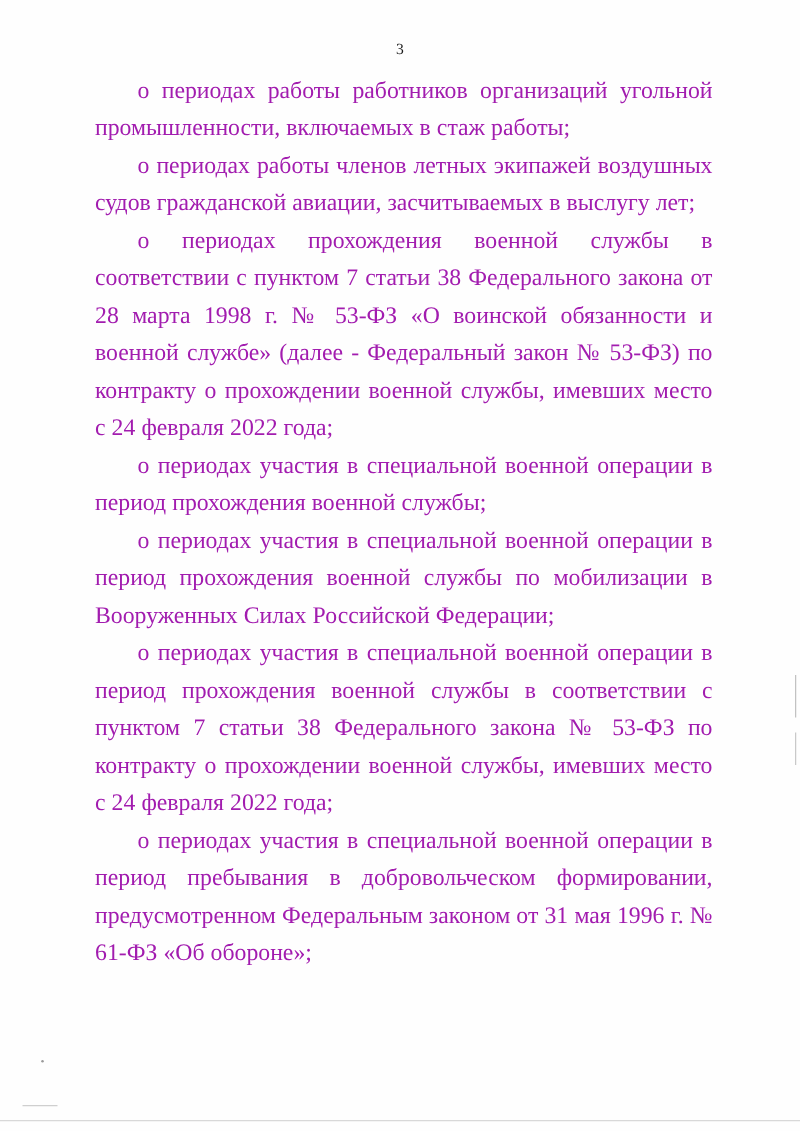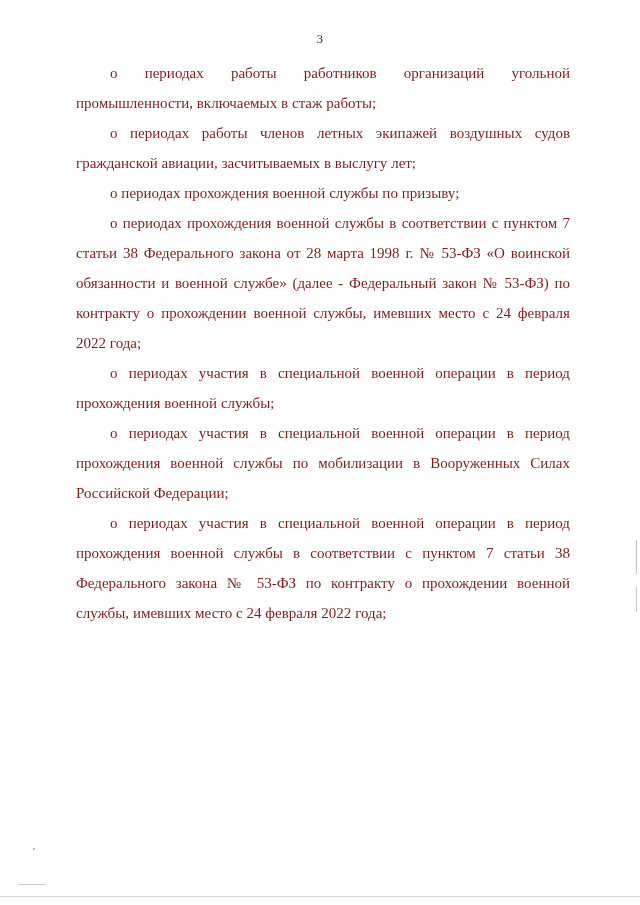--- a/index.html
+++ b/index.html
@@ -34,27 +34,27 @@
   }
   .body-text {
     position: absolute;
     left: 76px;
     top: 58px;
     width: 494px;
   }
   p.para {
     margin: 0 0 0 0;
     padding: 0;
-    font-size: 15px;
+    font-size: 19px;
     line-height: 30px;
     text-align: justify;
     text-indent: 34px;
     text-justify: inter-word;
     word-spacing: 0.1px;
-    color: #7f1d1d;
+    color: #a21caf;
   }
   
   .scan-mark {
     position: absolute;
     background: #b9b9b9;
   }
   .mark-left-dot {
     left: 33px;
     top: 848px;
     width: 2px;
@@ -94,25 +94,25 @@
 </head>
 <body>
 
 <div class="page">
 
   <div class="page-number">3</div>
 
   <div class="body-text">
     <p class="para">о периодах работы работников организаций угольной промышленности, включаемых в стаж работы;</p>
     <p class="para">о периодах работы членов летных экипажей воздушных судов гражданской авиации, засчитываемых в выслугу лет;</p>
-    <p class="para">о периодах прохождения военной службы по призыву;</p>
     <p class="para">о периодах прохождения военной службы в соответствии с пунктом 7 статьи 38 Федерального закона от 28 марта 1998 г. № 53-ФЗ «О воинской обязанности и военной службе» (далее - Федеральный закон № 53-ФЗ) по контракту о прохождении военной службы, имевших место с 24 февраля 2022 года;</p>
     <p class="para">о периодах участия в специальной военной операции в период прохождения военной службы;</p>
     <p class="para">о периодах участия в специальной военной операции в период прохождения военной службы по мобилизации в Вооруженных Силах Российской Федерации;</p>
     <p class="para">о периодах участия в специальной военной операции в период прохождения военной службы в соответствии с пунктом 7 статьи 38 Федерального закона № 53-ФЗ по контракту о прохождении военной службы, имевших место с 24 февраля 2022 года;</p>
+    <p class="para">о периодах участия в специальной военной операции в период пребывания в добровольческом формировании, предусмотренном Федеральным законом от 31 мая 1996 г. № 61-ФЗ «Об обороне»;</p>
   </div>
 
   <div class="scan-mark mark-left-dot"></div>
   <div class="scan-mark mark-right-bar-1"></div>
   <div class="scan-mark mark-right-bar-2"></div>
   <div class="scan-mark mark-bottom-left"></div>
   <div class="scan-mark mark-bottom-line"></div>
 
 </div>
 

